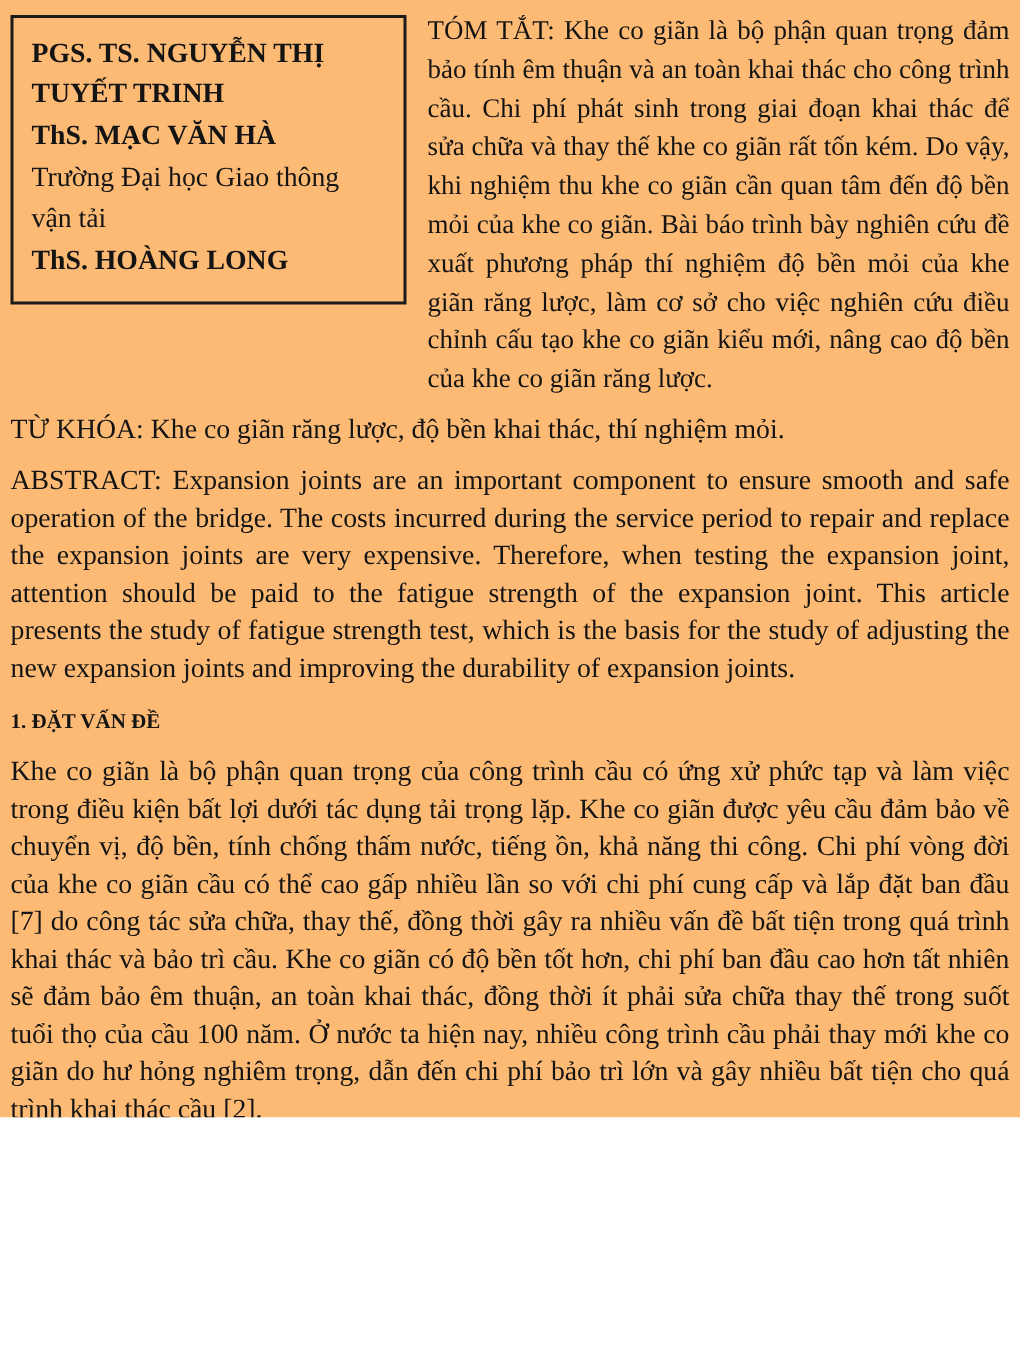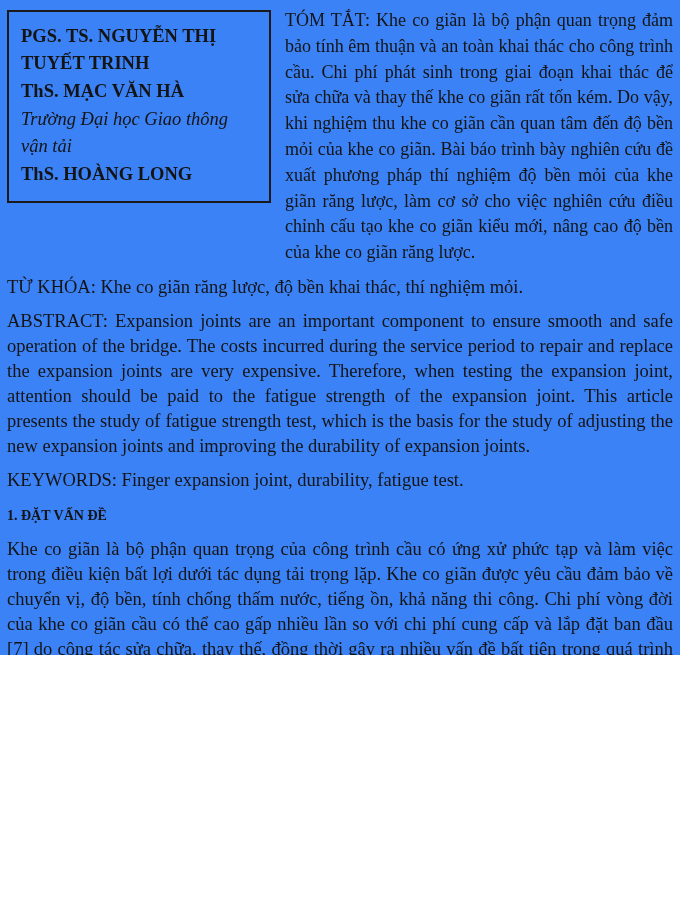--- a/index.html
+++ b/index.html
@@ -3,24 +3,24 @@
 <meta charset="utf-8">
 <style>
   html, body {
     margin: 0;
     padding: 0;
     background: #ffffff;
   }
   .page {
     position: relative;
     width: 680px;
-    height: 655px;
+    height: 745px;
     box-sizing: border-box;
     padding: 8px 7px 0 7px;
-    background: #3b82f6;
+    background: #fdba74;
     color: #141414;
     font-family: "Liberation Serif", "DejaVu Serif", serif;
     font-size: 18.5px;
     line-height: 25px;
     overflow: hidden;
   }
   .top-row {
     display: flex;
     align-items: flex-start;
   }
@@ -32,21 +32,20 @@
     padding: 10px 12px 12px 12px;
     margin-top: 2px;
   }
   .author-box .author-name {
     font-weight: bold;
     font-size: 18.5px;
     line-height: 27px;
     margin: 1px 0;
   }
   .author-box .author-affiliation {
-    font-style: italic;
     font-size: 18.5px;
     line-height: 27px;
     margin: 1px 0;
   }
   .abstract-vi {
     flex: 1 1 auto;
     margin: 0 0 0 14px;
     text-align: justify;
     font-size: 18px;
     line-height: 25.8px;
@@ -87,23 +86,19 @@
   <p class="block">
     <span class="bold">TỪ KHÓA:</span>
     <span>Khe co giãn răng lược, độ bền khai thác, thí nghiệm mỏi.</span>
   </p>
 
   <p class="block">
     <span class="bold">ABSTRACT:</span>
     <span>Expansion joints are an important component to ensure smooth and safe operation of the bridge. The costs incurred during the service period to repair and replace the expansion joints are very expensive. Therefore, when testing the expansion joint, attention should be paid to the fatigue strength of the expansion joint. This article presents the study of fatigue strength test, which is the basis for the study of adjusting the new expansion joints and improving the durability of expansion joints.</span>
   </p>
 
-  <p class="block">
-    <span class="bold">KEYWORDS:</span>
-    <span>Finger expansion joint, durability, fatigue test.</span>
-  </p>
 
   <h2 class="section-heading">1. ĐẶT VẤN ĐỀ</h2>
 
   <p class="block">Khe co giãn là bộ phận quan trọng của công trình cầu có ứng xử phức tạp và làm việc trong điều kiện bất lợi dưới tác dụng tải trọng lặp. Khe co giãn được yêu cầu đảm bảo về chuyển vị, độ bền, tính chống thấm nước, tiếng ồn, khả năng thi công. Chi phí vòng đời của khe co giãn cầu có thể cao gấp nhiều lần so với chi phí cung cấp và lắp đặt ban đầu [7] do công tác sửa chữa, thay thế, đồng thời gây ra nhiều vấn đề bất tiện trong quá trình khai thác và bảo trì cầu. Khe co giãn có độ bền tốt hơn, chi phí ban đầu cao hơn tất nhiên sẽ đảm bảo êm thuận, an toàn khai thác, đồng thời ít phải sửa chữa thay thế trong suốt tuổi thọ của cầu 100 năm. Ở nước ta hiện nay, nhiều công trình cầu phải thay mới khe co giãn do hư hỏng nghiêm trọng, dẫn đến chi phí bảo trì lớn và gây nhiều bất tiện cho quá trình khai thác cầu [2].</p>
 
 
 </div>
 
 </body></html>

